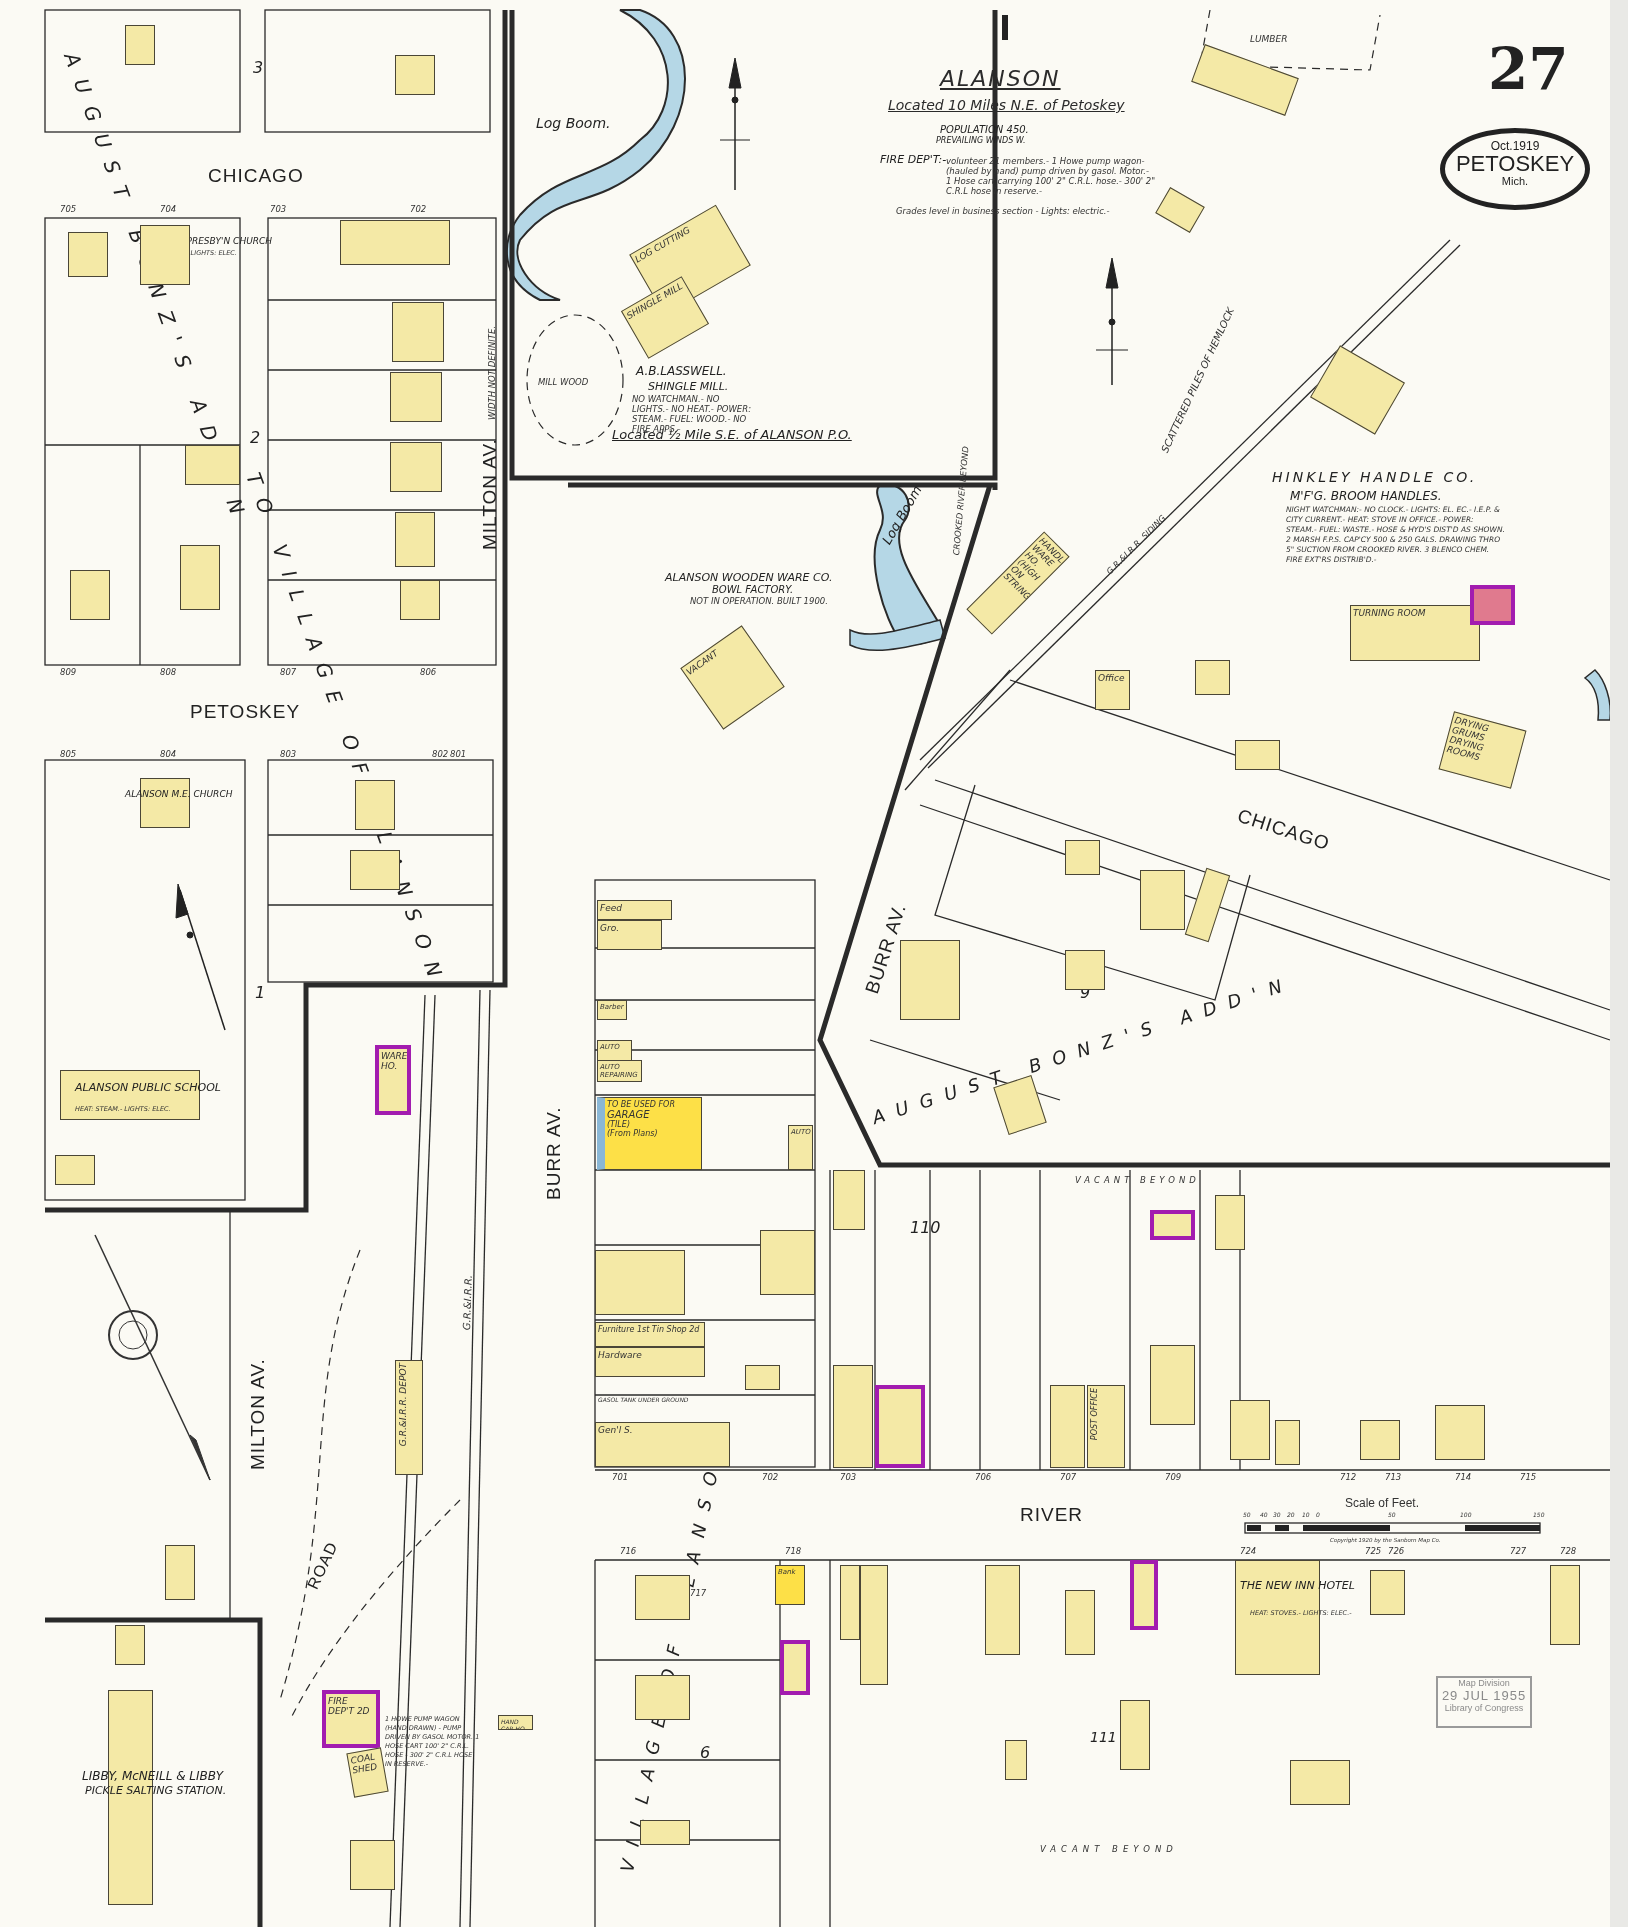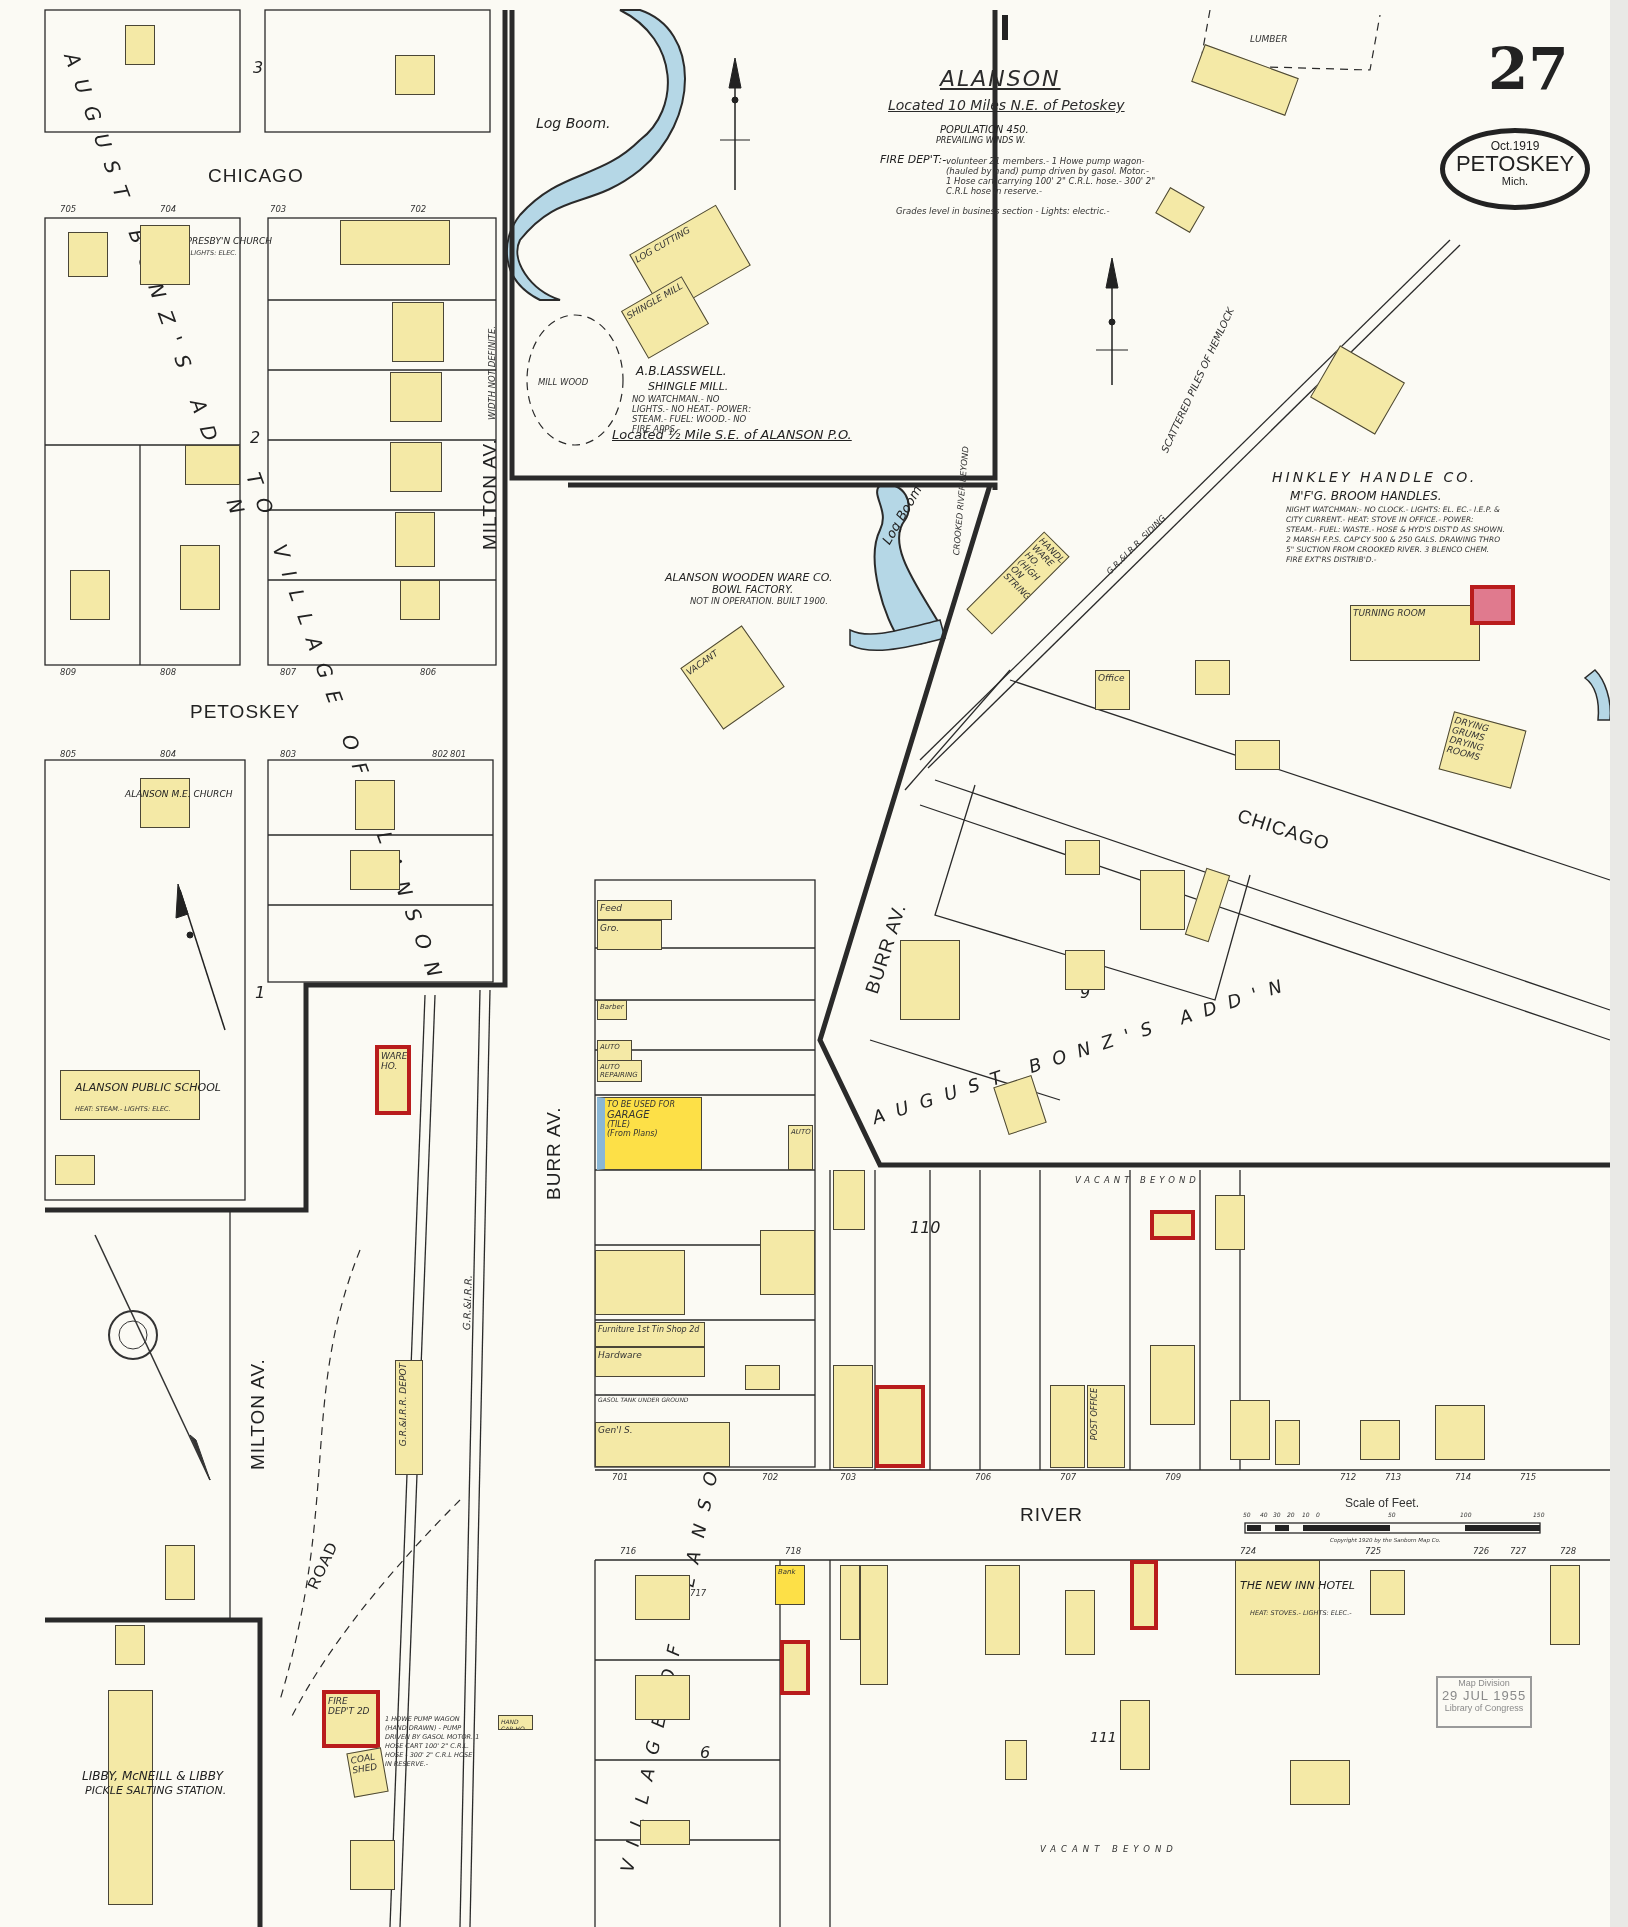--- a/index.html
+++ b/index.html
@@ -7,21 +7,21 @@
   .sheet{position:absolute;left:0;top:0;width:1628px;height:1927px;background:#fbfaf4;}
   .sheet::after{content:"";position:absolute;right:0;top:0;width:18px;height:100%;background:#e9e9e6;}
   svg{position:absolute;left:0;top:0;}
   .lbl{position:absolute;white-space:nowrap;line-height:1;}
   .street{font-family:"Liberation Sans",sans-serif;font-size:19px;letter-spacing:1px;color:#222;}
   .title{font-family:"DejaVu Sans",sans-serif;font-style:italic;}
   .small{font-family:"DejaVu Sans",sans-serif;font-size:8.5px;font-style:italic;color:#333;}
   .med{font-family:"DejaVu Sans",sans-serif;font-style:italic;color:#222;}
   .bld{position:absolute;background:#f4e9a6;border:1px solid #4a4637;box-sizing:border-box;font-family:"DejaVu Sans",sans-serif;font-size:9px;font-style:italic;color:#333;overflow:hidden;padding:2px;}
   .pink{background:#fde047;}
-  .grey{background:#f4e9a6;border:4px solid #b91c1c;}
+  .grey{background:#f4e9a6;border:4px solid #a21caf;}
   .page-num{font-family:"DejaVu Serif",serif;font-weight:bold;font-size:58px;color:#222;}
   .oval{position:absolute;left:1440px;top:128px;width:150px;height:82px;border:5px solid #222;border-radius:50%;box-sizing:border-box;text-align:center;font-family:"Liberation Sans",sans-serif;color:#222;}
   .oval .d{font-size:12px;margin-top:6px;display:block;}
   .oval .c{font-size:22px;display:block;line-height:22px;}
   .oval .s{font-size:11px;display:block;}
   .stamp{position:absolute;left:1436px;top:1676px;width:92px;height:48px;border:2px solid #9a9a9a;color:#8a8a8a;font-size:9px;text-align:center;font-family:"Liberation Sans",sans-serif;}
   .stamp b{display:block;font-size:13px;font-weight:normal;letter-spacing:1px;}
 </style>
 </head>
 <body>
@@ -326,21 +326,21 @@
 <div class="lbl small" style="left:1165px;top:1473px;">709</div>
 <div class="lbl small" style="left:1340px;top:1473px;">712</div>
 <div class="lbl small" style="left:1385px;top:1473px;">713</div>
 <div class="lbl small" style="left:1455px;top:1473px;">714</div>
 <div class="lbl small" style="left:1520px;top:1473px;">715</div>
 <div class="lbl small" style="left:620px;top:1547px;">716</div>
 <div class="lbl small" style="left:690px;top:1547px;margin-top:42px;">717</div>
 <div class="lbl small" style="left:785px;top:1547px;">718</div>
 <div class="lbl small" style="left:1240px;top:1547px;">724</div>
 <div class="lbl small" style="left:1365px;top:1547px;">725</div>
-<div class="lbl small" style="left:1473px;top:1547px;">726</div>
+<div class="lbl small" style="left:1388px;top:1547px;">726</div>
 <div class="lbl small" style="left:1510px;top:1547px;">727</div>
 <div class="lbl small" style="left:1560px;top:1547px;">728</div>
 <div class="lbl small" style="left:60px;top:205px;">705</div>
 <div class="lbl small" style="left:160px;top:205px;">704</div>
 <div class="lbl small" style="left:270px;top:205px;">703</div>
 <div class="lbl small" style="left:410px;top:205px;">702</div>
 <div class="lbl small" style="left:60px;top:668px;">809</div>
 <div class="lbl small" style="left:160px;top:668px;">808</div>
 <div class="lbl small" style="left:280px;top:668px;">807</div>
 <div class="lbl small" style="left:420px;top:668px;">806</div>

